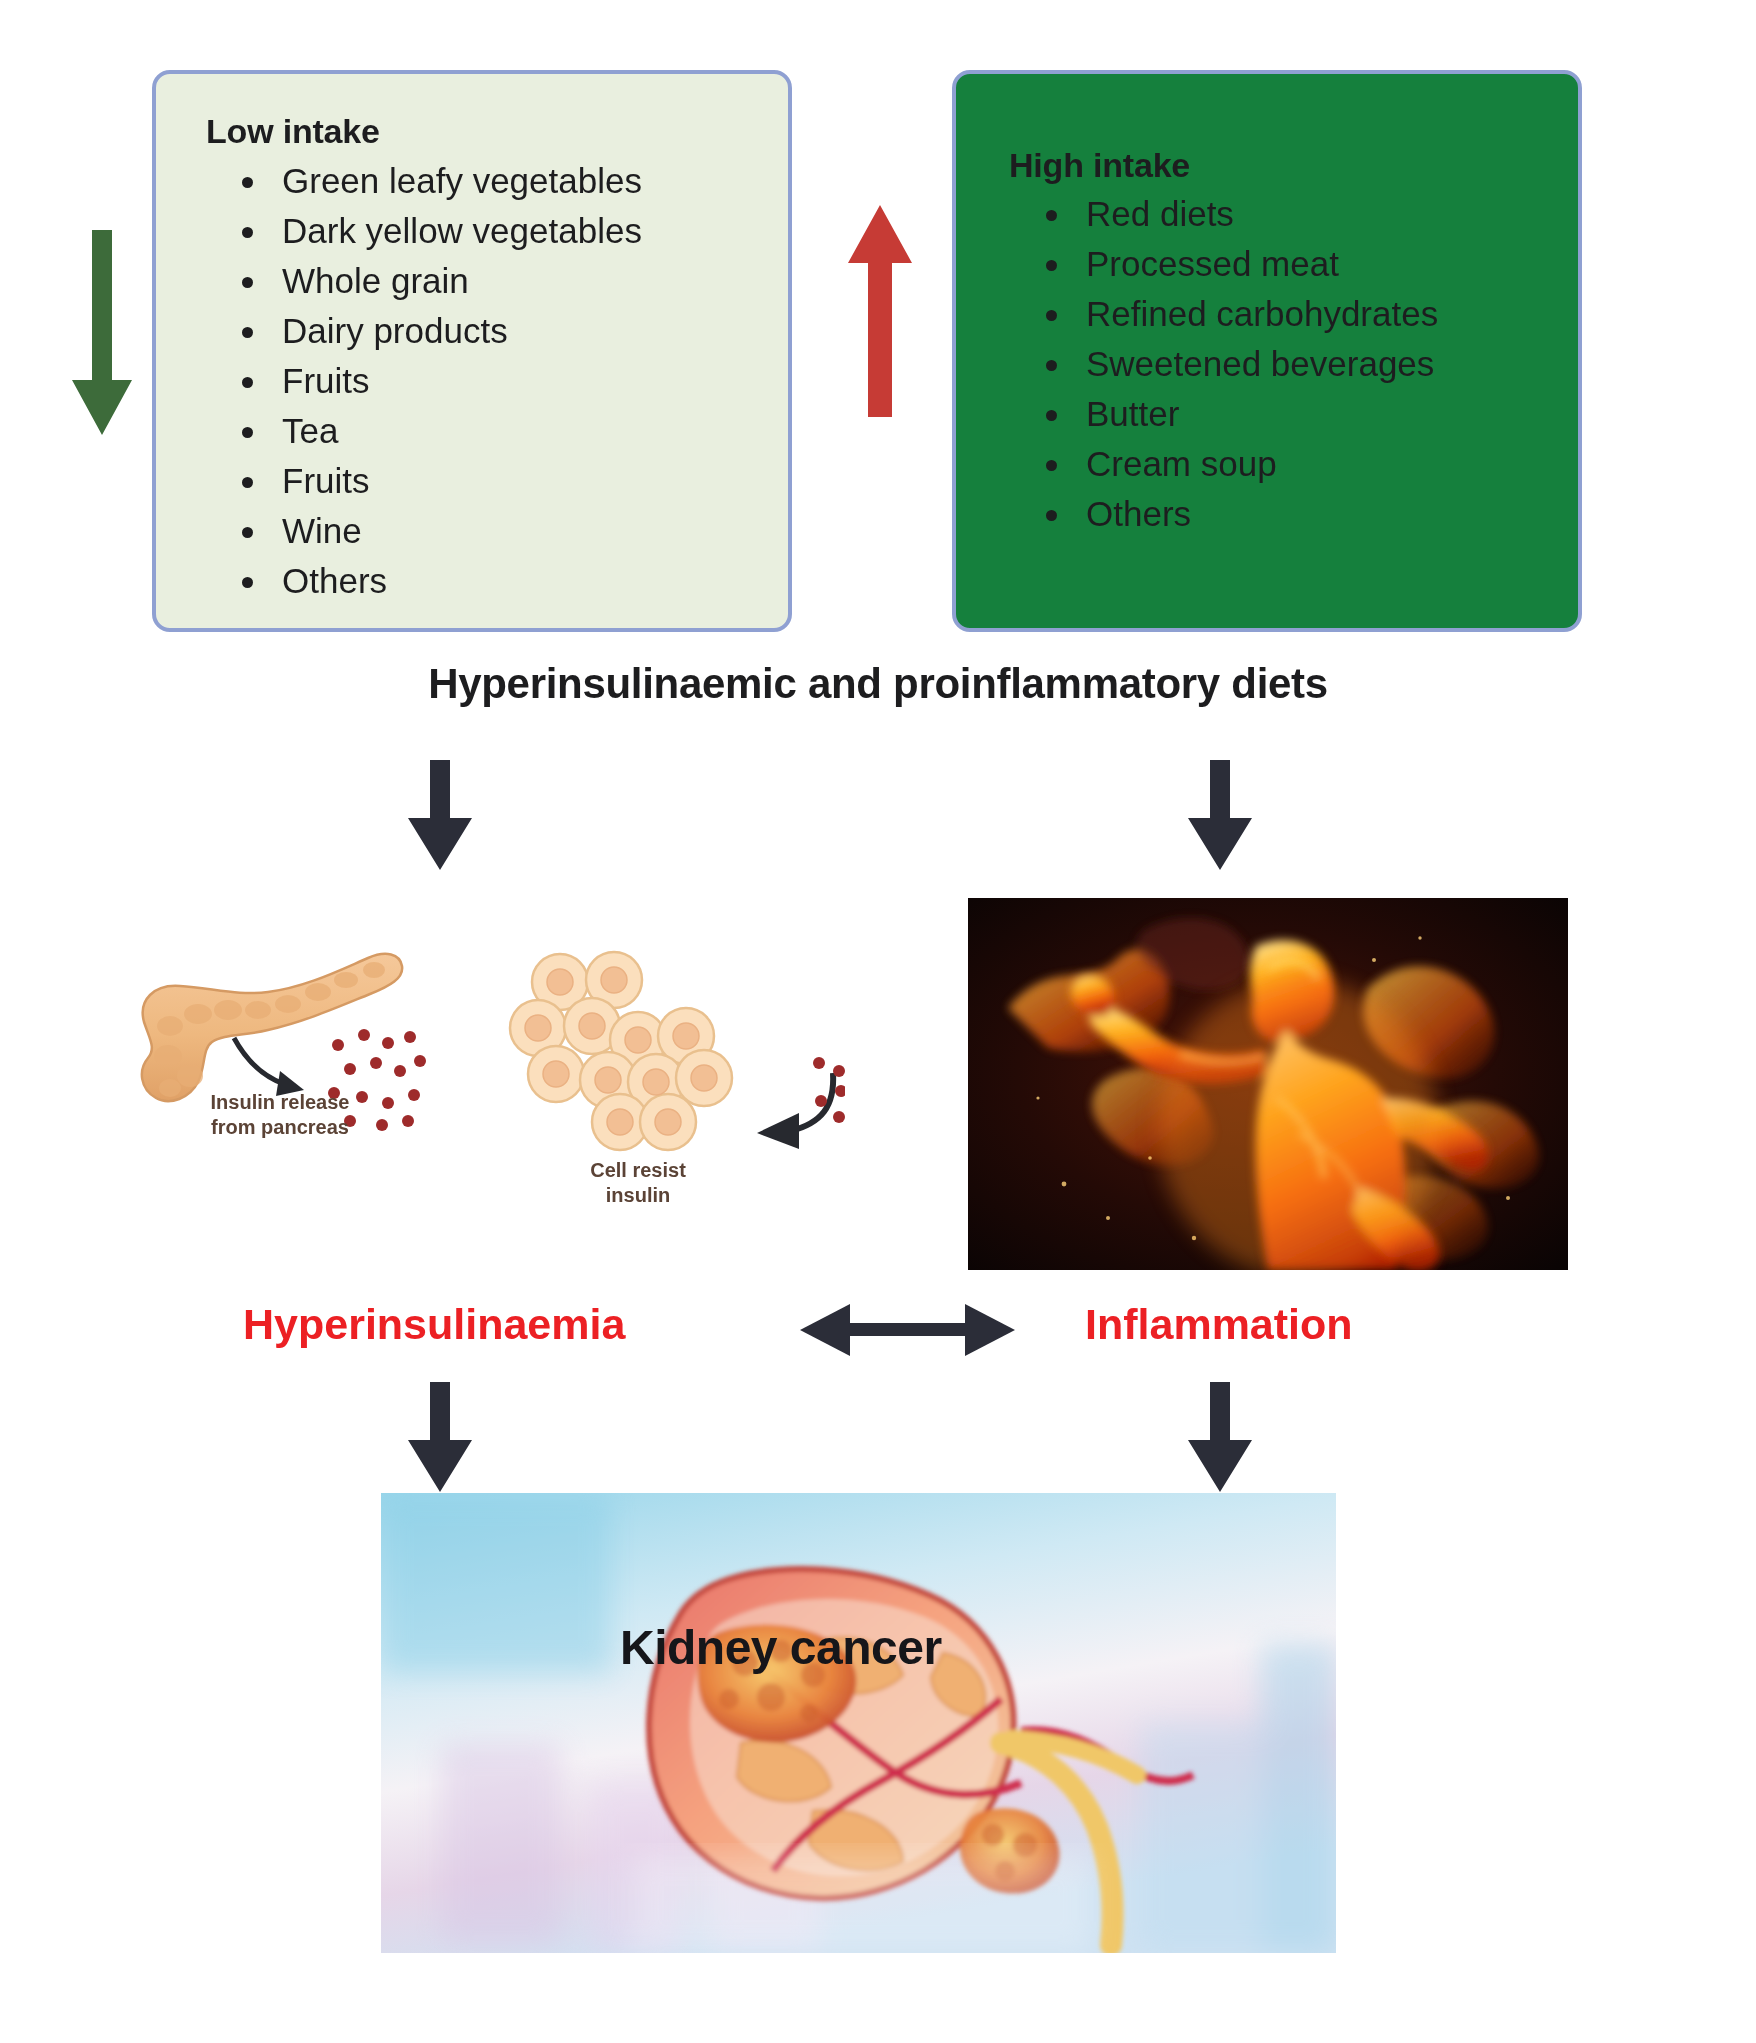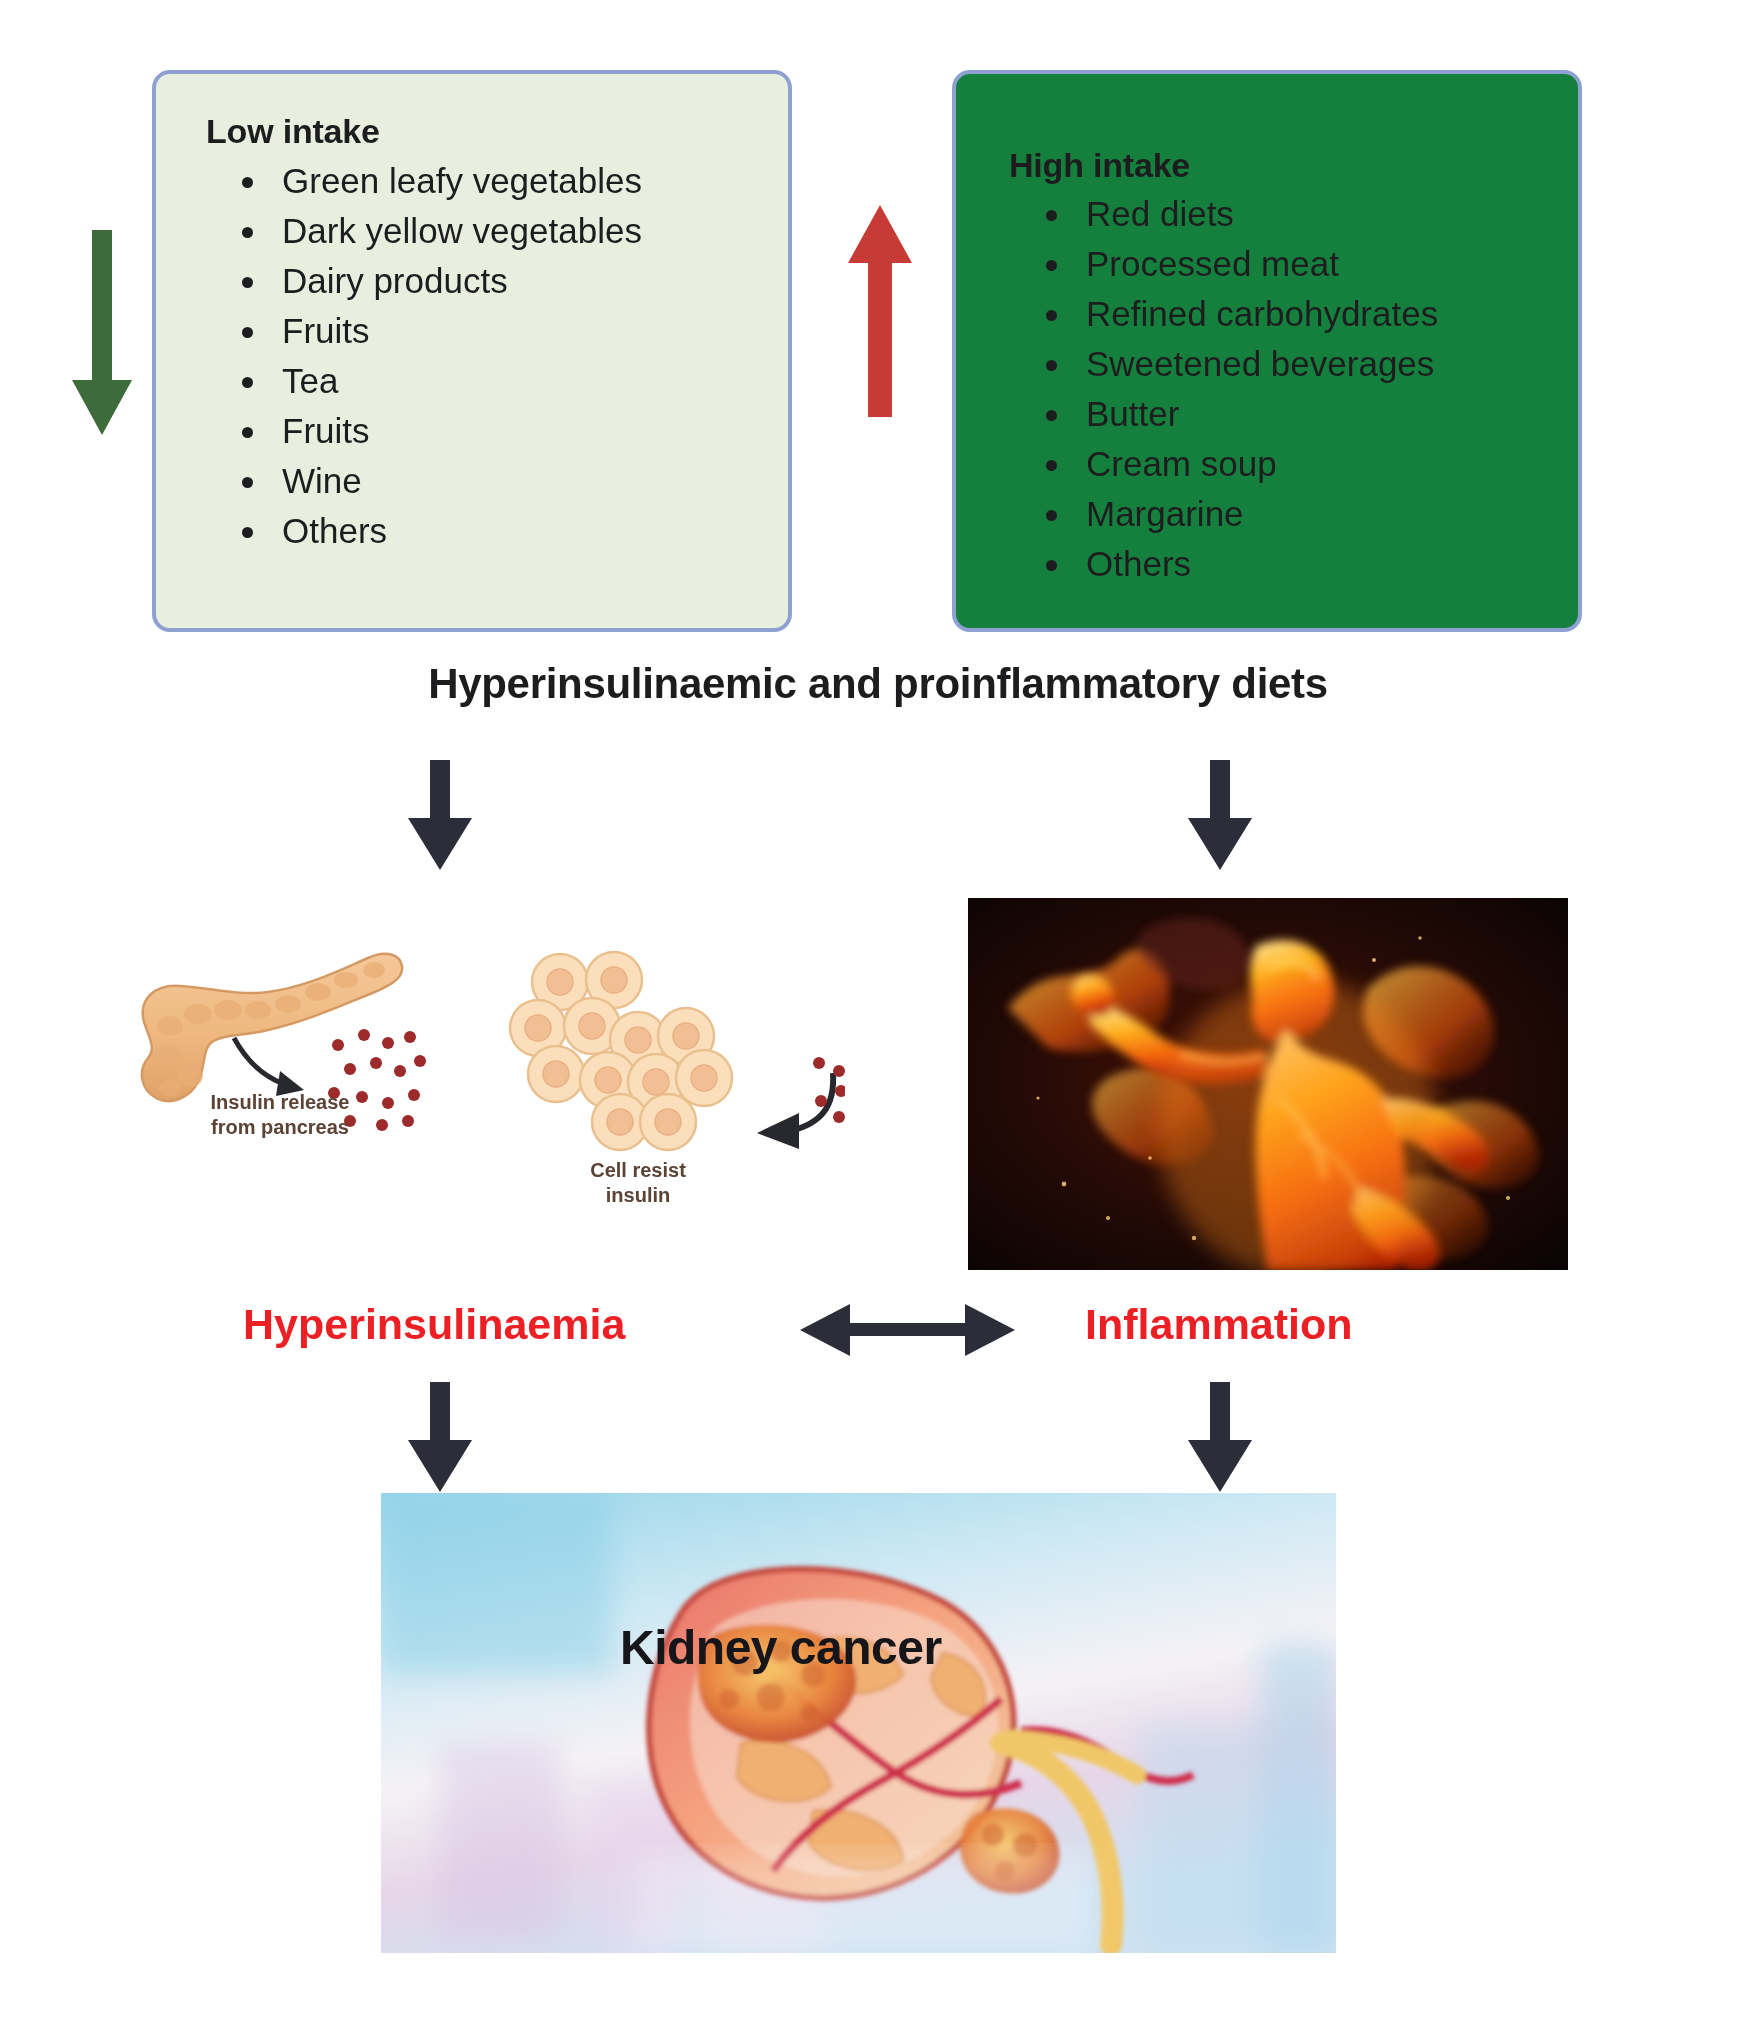--- a/index.html
+++ b/index.html
@@ -155,20 +155,21 @@
 
   <svg class="v-arrow" style="left:62px; top:230px;" width="80" height="210" viewBox="0 0 80 210">
     <polygon points="30,0 50,0 50,150 70,150 40,205 10,150 30,150" fill="#3d6b3a"></polygon>
   </svg>
 
   <div class="intake-box" id="box-low">
     <div class="box-heading">Low intake</div>
     <ul class="intake-list">
       <li><span class="bullet"></span><span>Green leafy vegetables</span></li>
       <li><span class="bullet"></span><span>Dark yellow vegetables</span></li>
+      <li><span class="bullet"></span><span>Whole grain</span></li>
       <li><span class="bullet"></span><span>Dairy products</span></li>
       <li><span class="bullet"></span><span>Fruits</span></li>
       <li><span class="bullet"></span><span>Tea</span></li>
       <li><span class="bullet"></span><span>Fruits</span></li>
       <li><span class="bullet"></span><span>Wine</span></li>
       <li><span class="bullet"></span><span>Others</span></li>
     </ul>
   </div>
 
   <svg class="v-arrow" style="left:840px; top:205px;" width="80" height="215" viewBox="0 0 80 215">
@@ -177,21 +178,20 @@
 
   <div class="intake-box" id="box-high">
     <div class="box-heading">High intake</div>
     <ul class="intake-list">
       <li><span class="bullet"></span><span>Red diets</span></li>
       <li><span class="bullet"></span><span>Processed meat</span></li>
       <li><span class="bullet"></span><span>Refined carbohydrates</span></li>
       <li><span class="bullet"></span><span>Sweetened beverages</span></li>
       <li><span class="bullet"></span><span>Butter</span></li>
       <li><span class="bullet"></span><span>Cream soup</span></li>
-      <li><span class="bullet"></span><span>Margarine</span></li>
       <li><span class="bullet"></span><span>Others</span></li>
     </ul>
   </div>
 
   <div id="main-title">Hyperinsulinaemic and proinflammatory diets</div>
 
   <svg class="v-arrow" style="left:402px; top:760px;" width="76" height="112" viewBox="0 0 76 112">
     <polygon points="28,0 48,0 48,58 70,58 38,110 6,58 28,58" fill="#2b2d38"></polygon>
   </svg>
   <svg class="v-arrow" style="left:1182px; top:760px;" width="76" height="112" viewBox="0 0 76 112">

